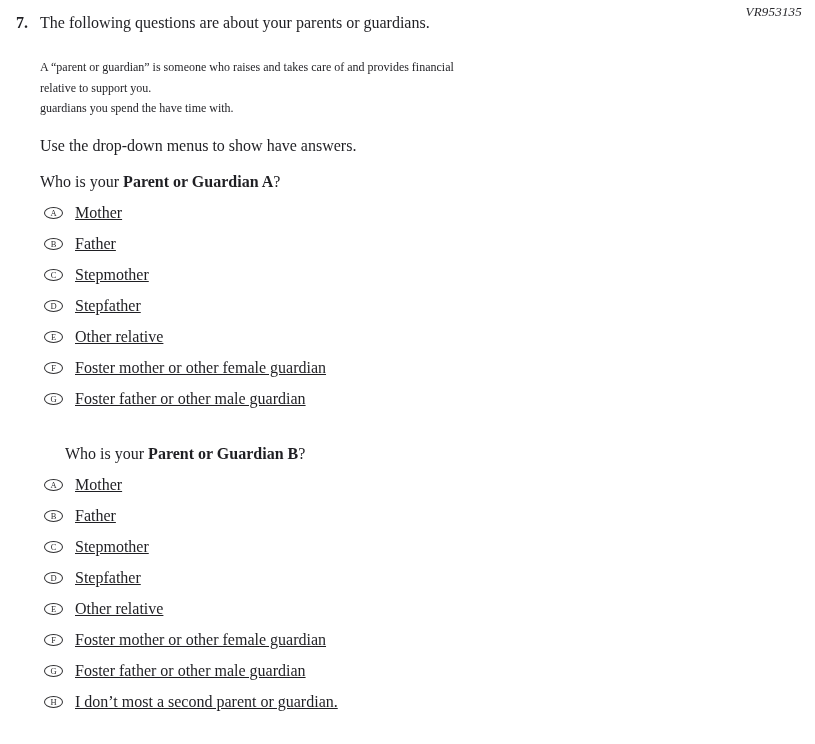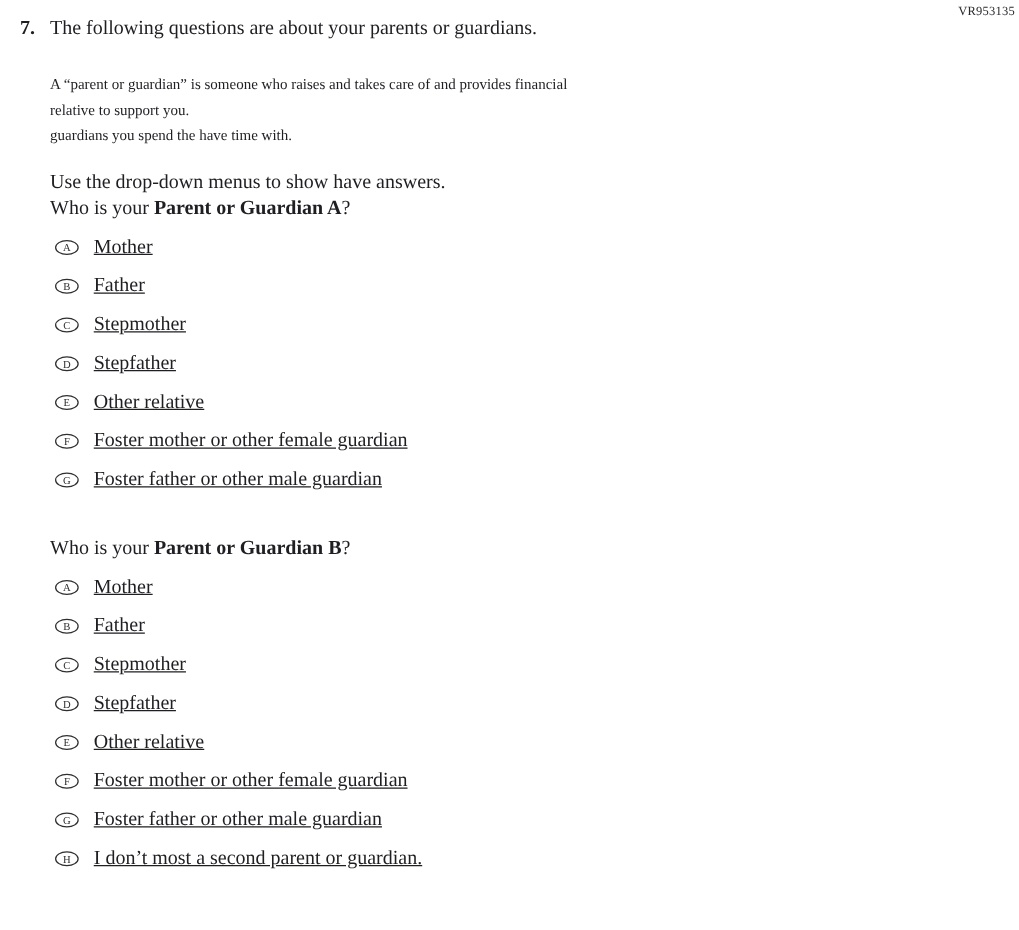--- a/index.html
+++ b/index.html
@@ -5,30 +5,30 @@
   * { margin: 0; padding: 0; box-sizing: border-box; }
   html, body { background: #ffffff; }
   body {
     width: 815px; height: 744px;
     font-family: "Liberation Serif", "DejaVu Serif", serif;
     color: #1f1f23;
     overflow: hidden;
   }
   .page { position: relative; width: 815px; height: 744px; background: #ffffff; }
   .form-code {
-    position: absolute; top: 4px; right: 3px;
-    font-size: 10px; letter-spacing: 0.2px; color: #2a2a2e;
+    position: absolute; top: 4px; right: 13px;
+    font-size: 13px; letter-spacing: 0.2px; color: #2a2a2e; font-style: italic;
   }
   .content { padding: 12px 40px 0 40px; }
   .qline { position: relative; font-size: 16px; line-height: 21px; }
   .qnum { position: absolute; left: -24px; font-weight: bold; }
   .intro { margin-top: 24px; font-size: 12px; line-height: 20.5px; }
   .instruction { margin-top: 16px; font-size: 16px; line-height: 21px; }
-  .section-heading { font-size: 16px; line-height: 21px; }
-  .section-heading.second { margin-top: 28px; }
+  .section-heading { margin-top: 15px; font-size: 16px; line-height: 21px; }
+  .section-heading.second { margin-top: 28px; margin-left: 25px; }
   .options { margin-top: 6px; }
   .option { height: 31px; display: flex; align-items: center; padding-left: 4px; cursor: default; }
   .oval {
     flex: 0 0 19px; width: 19px; height: 12px;
     border: 1.5px solid #2e2e30; border-radius: 50%;
     display: inline-flex; align-items: center; justify-content: center;
     font-size: 8.5px; line-height: 1; color: #2e2e30;
     margin-right: 12px; background: #ffffff;
   }
   .option-label { font-size: 16px; white-space: nowrap; text-decoration: underline; }

